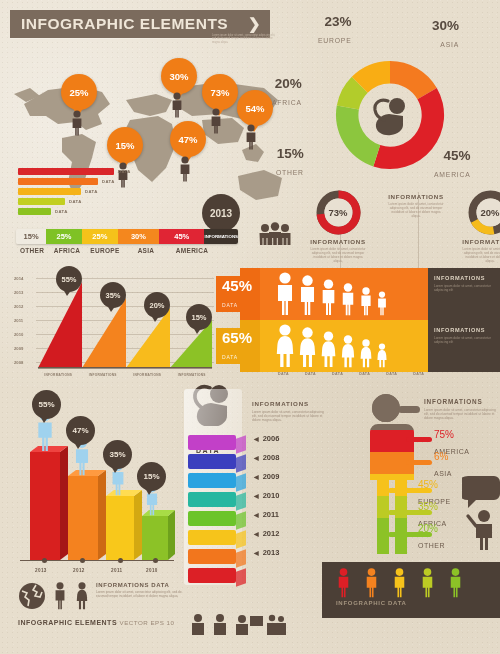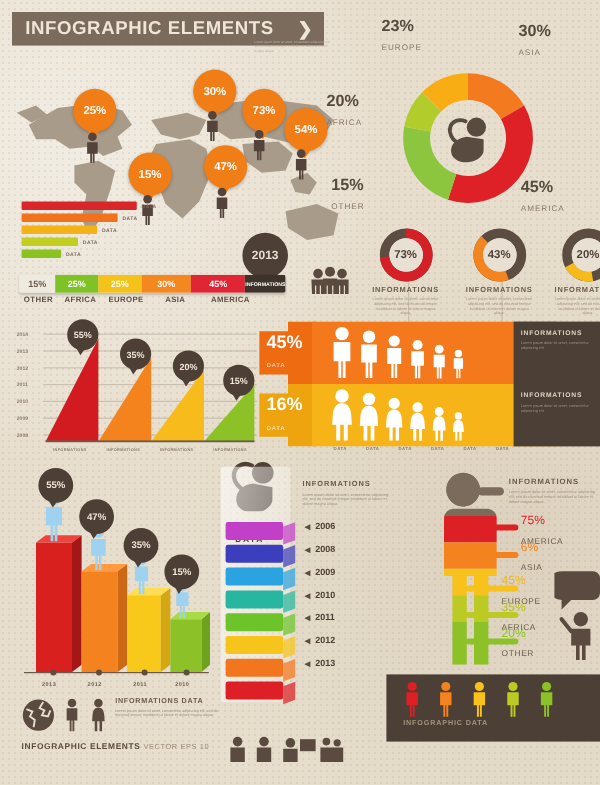--- a/index.html
+++ b/index.html
@@ -66,21 +66,21 @@
   
   #badge2013{left:202px;top:194px;width:38px;height:38px;border-radius:50%;
     background:#4d3f35;color:#e8dfd0;font-size:10px;font-weight:bold;
     display:flex;align-items:center;justify-content:center;}
   #badge2013:after{content:"";position:absolute;bottom:-5px;left:9px;
     border-left:5px solid transparent;border-right:7px solid transparent;
     border-top:9px solid #4d3f35;}
 
   
   #bigdonut{left:330px;top:55px;width:120px;height:120px;}
-  .dl{position:absolute;text-align:left;}
+  .dl{position:absolute;text-align:right;}
   .dl b{display:block;font-size:13.5px;font-weight:bold;color:#574a3f;line-height:1.05;}
   .dl span{font-size:6.8px;color:#8a7868;letter-spacing:.8px;}
 
   
   .gauge-col{position:absolute;width:76px;text-align:center;}
   .gauge{width:45px;height:45px;margin:0 auto;position:relative;}
   .g-val{position:absolute;inset:0;display:flex;align-items:center;justify-content:center;
          font-size:9.5px;font-weight:bold;color:#4f4239;}
   .g-title{font-size:6.2px;font-weight:bold;color:#6d5b4c;letter-spacing:.7px;margin-top:3px;}
   .g-body{font-size:3.1px;line-height:4.1px;color:#a89584;margin-top:2px;padding:0 9px;}
@@ -333,30 +333,20 @@
       <circle r="14" fill="#e8e0d2"></circle>
           </g>
         </svg>
     <div class="g-val">73%</div>
   </div>
   <div class="g-title">INFORMATIONS</div>
   <div class="g-body">Lorem ipsum dolor sit amet, consectetur adipiscing elit, sed do eiusmod tempor incididunt ut labore et dolore magna aliqua.</div>
 </div>
 
 <div class="gauge-col" style="left:378px;top:190px;">
-  <div class="gauge">
-    <svg viewBox="0 0 45 45" width="45" height="45">
-          <g transform="translate(22.5,22.5)">
-      <circle r="18" fill="none" stroke="#5c4c41" stroke-width="8"></circle>
-      <circle r="18" fill="none" stroke="#f4841f" stroke-width="8" stroke-dasharray="48.6 113.1" transform="rotate(70)"></circle>
-      <circle r="14" fill="#e8e0d2"></circle>
-          </g>
-        </svg>
-    <div class="g-val">43%</div>
-  </div>
   <div class="g-title">INFORMATIONS</div>
   <div class="g-body">Lorem ipsum dolor sit amet, consectetur adipiscing elit, sed do eiusmod tempor incididunt ut labore et dolore magna aliqua.</div>
 </div>
 
 <div class="gauge-col" style="left:452px;top:190px;">
   <div class="gauge">
     <svg viewBox="0 0 45 45" width="45" height="45">
           <g transform="translate(22.5,22.5)">
       <circle r="18" fill="none" stroke="#5c4c41" stroke-width="8"></circle>
       <circle r="18" fill="none" stroke="#f5bb1b" stroke-width="8" stroke-dasharray="22.6 113.1" transform="rotate(80)"></circle>
@@ -449,21 +439,21 @@
       <p>Lorem ipsum dolor sit amet, consectetur adipiscing elit</p>
     </div>
   </div>
 
   <div class="arow" style="top:52px;">
     <svg style="position:absolute;left:0;top:0;" width="284" height="52">
       <polygon points="0,8 24,8 24,0 48,0 48,52 24,52 24,44 0,44" fill="#eda40f"></polygon>
       <polygon points="44,0 248,0 276,26 248,52 44,52" fill="#f7b418"></polygon>
     </svg>
     <div class="apct">
-      <b>16%</b>
+      <b>65%</b>
       <span>DATA</span>
     </div>
     <div class="ppl">
       <svg width="18" height="44" viewBox="0 0 18 44">
             <circle cx="9" cy="6" r="5.6" fill="#fff"></circle>
             <path d="M9,12 c-5,0 -7,4 -7.6,9 l-0.6,9 h3.4 l0,13 h3.3 v-13 h3 v13 h3.3 l0,-13 h3.4 l-0.6,-9 c-0.6,-5 -2.6,-9 -7.6,-9z" fill="#fff"></path>
           </svg>
       <svg width="17" height="41" viewBox="0 0 18 44">
             <circle cx="9" cy="6" r="5.6" fill="#fff"></circle>
             <path d="M9,12 c-5,0 -7,4 -7.6,9 l-0.6,9 h3.4 l0,13 h3.3 v-13 h3 v13 h3.3 l0,-13 h3.4 l-0.6,-9 c-0.6,-5 -2.6,-9 -7.6,-9z" fill="#fff"></path>

